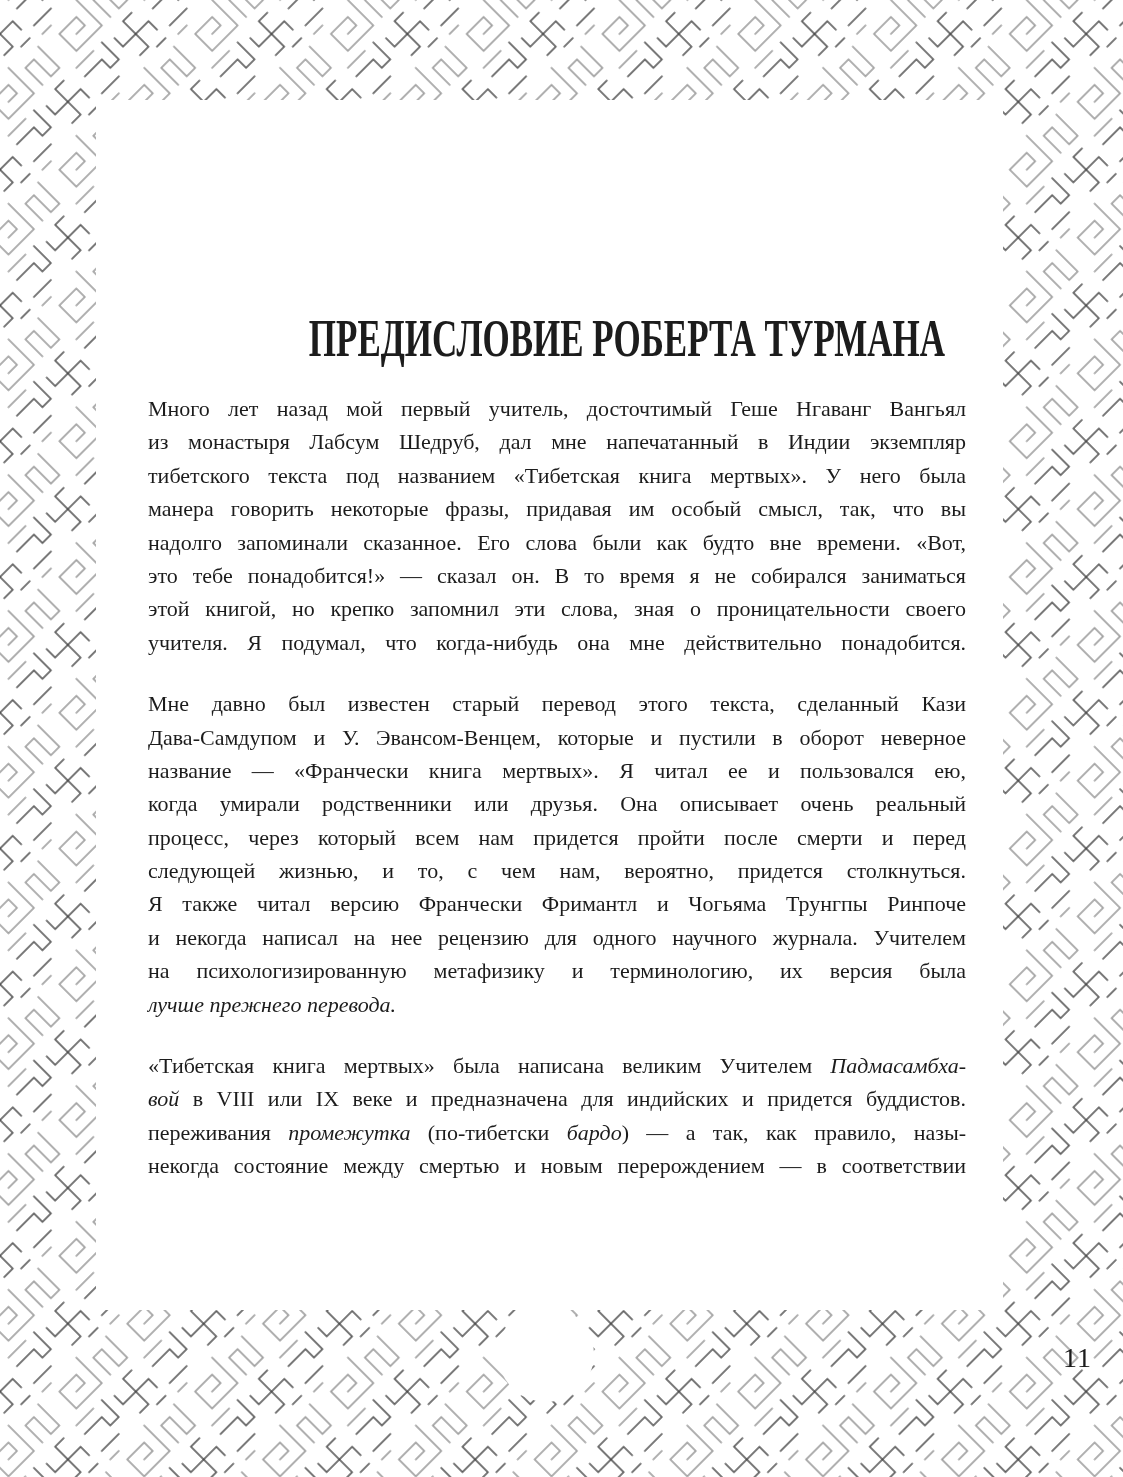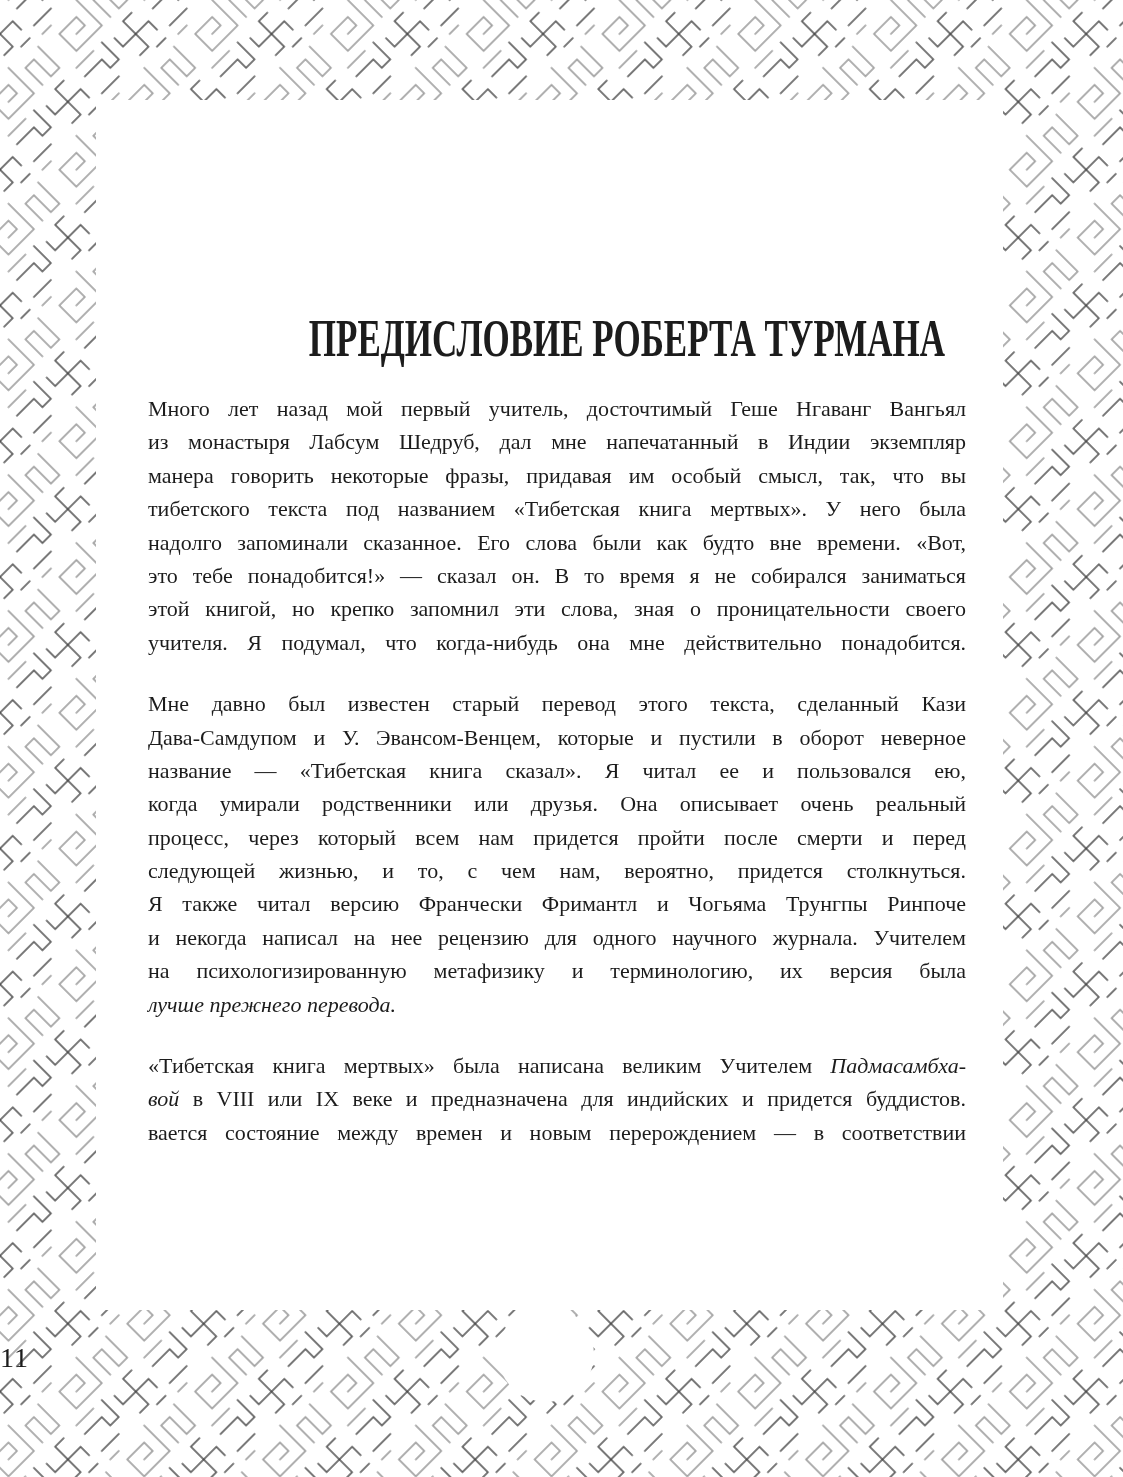--- a/index.html
+++ b/index.html
@@ -53,21 +53,21 @@
     overflow: visible;
   }
   .line.no-just { text-align-last: left; font-style: italic; }
   .line i { font-style: italic; }
 
   .page-number {
     position: absolute;
     left: 0;
     top: 1342px;
     width: 1092px;
-    text-align: left;
+    text-align: right;
     font-size: 28px;
     letter-spacing: 1px;
   }
 </style>
 </head>
 <body>
 
 <div class="page" style="--bg: #ffffff; --text-color: #1c1c1c; --maze-dark: #4d4d4d; --maze-light: #969696;">
 
   <svg class="maze" width="1123" height="1477" viewBox="0 0 1123 1477" aria-hidden="true">
@@ -100,41 +100,42 @@
   </svg>
 
   <h1 class="title">
     <span class="title-inner">ПРЕДИСЛОВИЕ РОБЕРТА ТУРМАНА</span>
   </h1>
 
   <div class="body-text">
       <div class="paragraph">
         <div class="line"><span>Много лет назад мой первый учитель, досточтимый Геше Нгаванг Вангьял</span></div>
         <div class="line"><span>из монастыря Лабсум Шедруб, дал мне напечатанный в Индии экземпляр</span></div>
+        <div class="line"><span>тибетского текста под названием «Тибетская книга мертвых». У него была</span></div>
         <div class="line"><span>манера говорить некоторые фразы, придавая им особый смысл, так, что вы</span></div>
-        <div class="line"><span>тибетского текста под названием «Тибетская книга мертвых». У него была</span></div>
         <div class="line"><span>надолго запоминали сказанное. Его слова были как будто вне времени. «Вот,</span></div>
         <div class="line"><span>это тебе понадобится!» — сказал он. В то время я не собирался заниматься</span></div>
         <div class="line"><span>этой книгой, но крепко запомнил эти слова, зная о проницательности своего</span></div>
         <div class="line"><span>учителя. Я подумал, что когда-нибудь она мне действительно понадобится.</span></div>
       </div>
       <div class="paragraph">
         <div class="line"><span>Мне давно был известен старый перевод этого текста, сделанный Кази</span></div>
         <div class="line"><span>Дава-Самдупом и У. Эвансом-Венцем, которые и пустили в оборот неверное</span></div>
-        <div class="line"><span>название — «Тибетская книга сказал». Я читал ее и пользовался ею,</span></div>
+        <div class="line"><span>название — «Франчески книга мертвых». Я читал ее и пользовался ею,</span></div>
         <div class="line"><span>когда умирали родственники или друзья. Она описывает очень реальный</span></div>
         <div class="line"><span>процесс, через который всем нам придется пройти после смерти и перед</span></div>
         <div class="line"><span>следующей жизнью, и то, с чем нам, вероятно, придется столкнуться.</span></div>
         <div class="line"><span>Я также читал версию Франчески Фримантл и Чогьяма Трунгпы Ринпоче</span></div>
         <div class="line"><span>и некогда написал на нее рецензию для одного научного журнала. Учителем</span></div>
         <div class="line"><span>на психологизированную метафизику и терминологию, их версия была</span></div>
         <div class="line no-just"><span>лучше прежнего перевода.</span></div>
       </div>
       <div class="paragraph">
         <div class="line"><span>«Тибетская книга мертвых» была написана великим Учителем </span><i>Падмасамбха-</i></div>
         <div class="line"><i>вой</i><span> в VIII или IX веке и предназначена для индийских и придется буддистов.</span></div>
-        <div class="line"><span>вается состояние между времен и новым перерождением — в соответствии</span></div>
+        <div class="line"><span>переживания </span><i>промежутка</i><span> (по-тибетски </span><i>бардо</i><span>) — а так, как правило, назы-</span></div>
+        <div class="line"><span>некогда состояние между смертью и новым перерождением — в соответствии</span></div>
       </div>
     </div>
 
   <div class="page-number">11</div>
 
 </div>
 
 </body></html>

